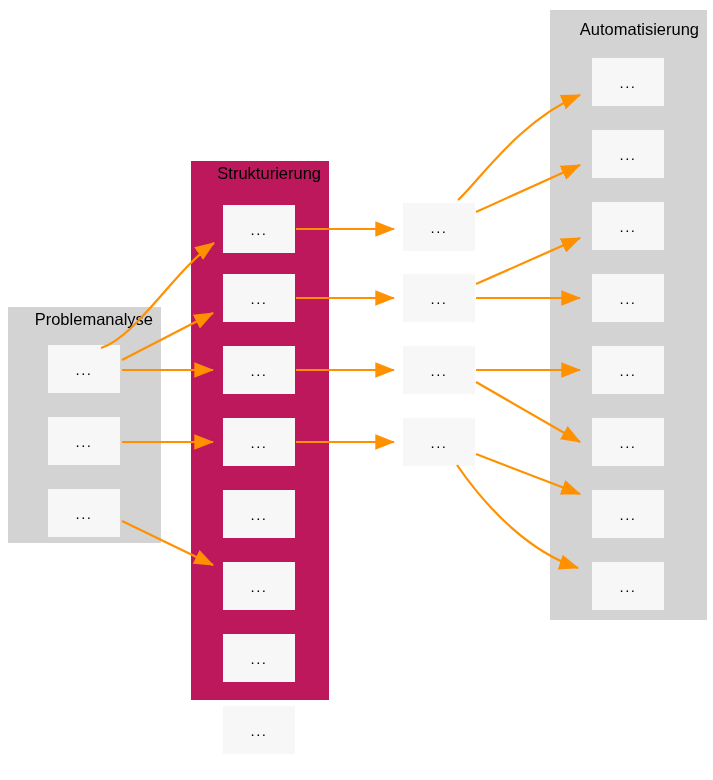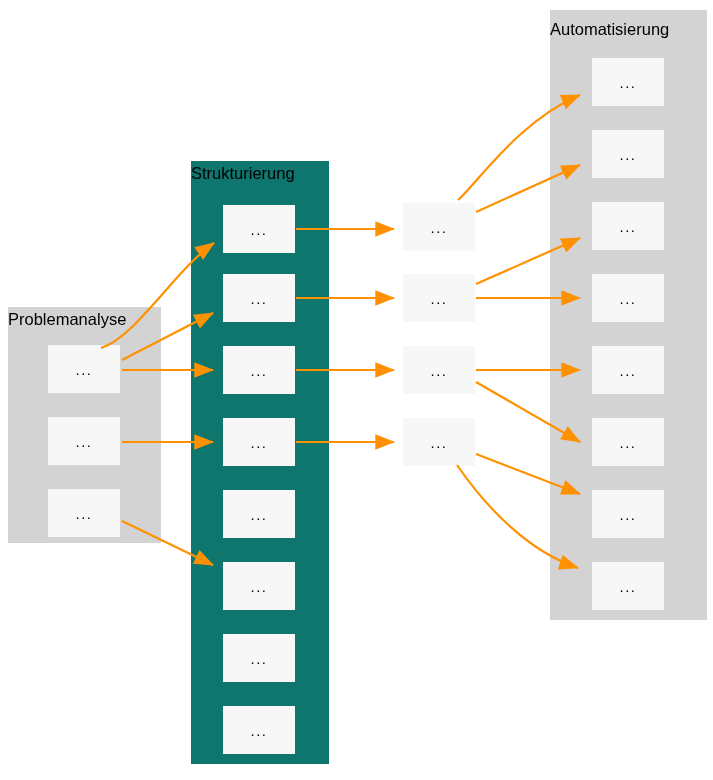--- a/index.html
+++ b/index.html
@@ -19,21 +19,21 @@
   }
   .phase-column {
     position: absolute;
     background: #d3d3d3;
     box-sizing: border-box;
   }
   .phase-title {
     position: absolute;
     left: 0;
     right: 8px;
-    text-align: left;
+    text-align: right;
     color: #000000;
     font-size: 16.5px;
     font-family: "Liberation Sans", sans-serif;
     white-space: nowrap;
   }
   .node-box {
     position: absolute;
     width: 72px;
     height: 48px;
     background: #f7f7f7;
@@ -56,21 +56,21 @@
   }
 </style>
 </head>
 <body>
 
 <div id="diagram-root" style="width: 713px; height: 780px; background: rgb(255, 255, 255);">
 
   <div class="phase-column" id="col-0" style="left: 8px; top: 307px; width: 153px; height: 236px; background: rgb(211, 211, 211);">
     <div class="phase-title" style="top: 3px;">Problemanalyse</div>
   </div>
-  <div class="phase-column" id="col-1" style="left: 191px; top: 161px; width: 138px; height: 603px; background: #0f766e;">
+  <div class="phase-column" id="col-1" style="left: 191px; top: 161px; width: 138px; height: 539px; background: #be185d;">
     <div class="phase-title" style="top: 3px;">Strukturierung</div>
   </div>
   <div class="phase-column" id="col-3" style="left: 550px; top: 10px; width: 157px; height: 610px; background: rgb(211, 211, 211);">
     <div class="phase-title" style="top: 10px;">Automatisierung</div>
   </div>
 
   <div id="nodes-host">
       <div class="node-box" style="left: 48px; top: 345px; background: rgb(247, 247, 247);">
         <span>...</span>
       </div>

